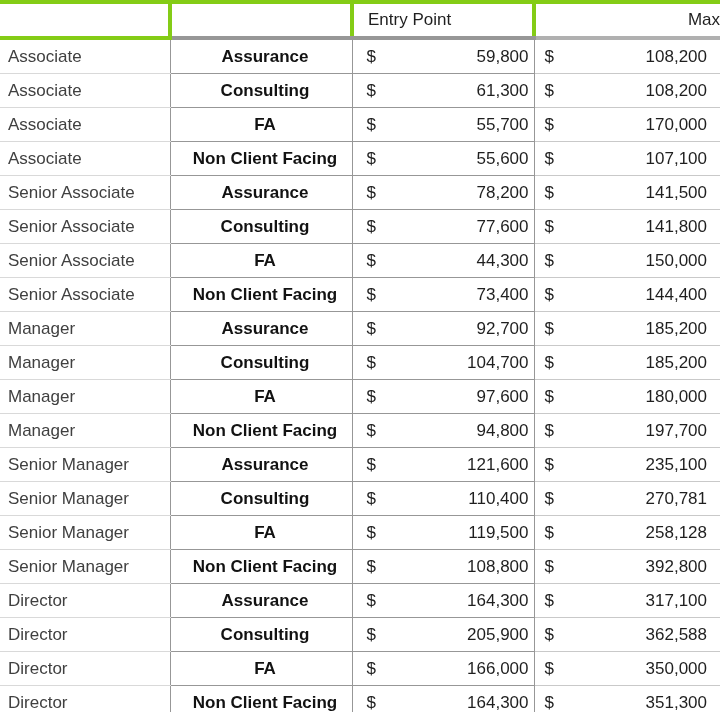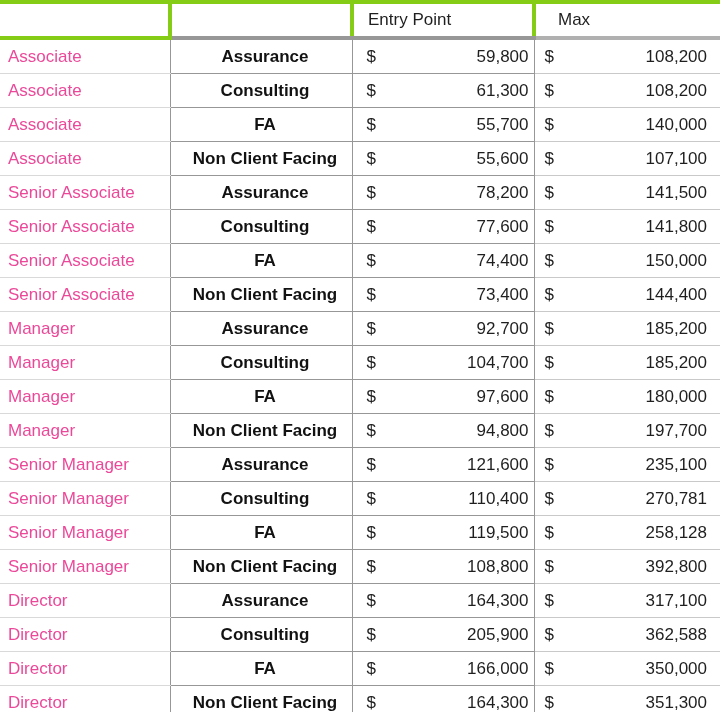--- a/index.html
+++ b/index.html
@@ -34,33 +34,33 @@
   }
 
   
   thead th {
     height: 32px;
     text-align: left;
     border: 4px solid #84cc16;
     color: #1f1f1f;
   }
   thead th.h-role  { border-left: none; }
-  thead th.h-max   { border-right: none; border-bottom-color: #b0b0b0; padding-left: 22px; }
+  thead th.h-max   { border-right: none; border-bottom-color: #b0b0b0; padding-left: 22px; text-align: right; }
   thead th.h-entry { border-bottom-color: #979797; padding-left: 14px; }
   thead th.h-service { border-bottom-color: #979797; }
 
   
   tbody td { height: 33px; }
 
   td.role {
     padding-left: 8px;
     border: 1px solid #d9d9d9;
     border-left: none;
     border-right-color: #979797;
-    color: #ec4899;
+    color: #404040;
   }
   td.service {
     padding-left: 8px;
     font-weight: 700;
     color: #121212;
     border: 1px solid #979797;
     text-align: center;
   }
   td.money-td { border: 1px solid #979797; }
   td.max-td {
@@ -138,21 +138,21 @@
     <td class="service">FA</td>
     <td class="money-td entry-td">
       <div class="money-in">
         <span class="cur">$</span>
         <span class="amt">55,700</span>
       </div>
     </td>
     <td class="money-td max-td">
       <div class="money-in">
         <span class="cur">$</span>
-        <span class="amt">140,000</span>
+        <span class="amt">170,000</span>
       </div>
     </td>
   </tr>
 
   <tr>
     <td class="role">Associate</td>
     <td class="service">Non Client Facing</td>
     <td class="money-td entry-td">
       <div class="money-in">
         <span class="cur">$</span>
@@ -200,21 +200,21 @@
       </div>
     </td>
   </tr>
 
   <tr>
     <td class="role">Senior Associate</td>
     <td class="service">FA</td>
     <td class="money-td entry-td">
       <div class="money-in">
         <span class="cur">$</span>
-        <span class="amt">74,400</span>
+        <span class="amt">44,300</span>
       </div>
     </td>
     <td class="money-td max-td">
       <div class="money-in">
         <span class="cur">$</span>
         <span class="amt">150,000</span>
       </div>
     </td>
   </tr>
 

